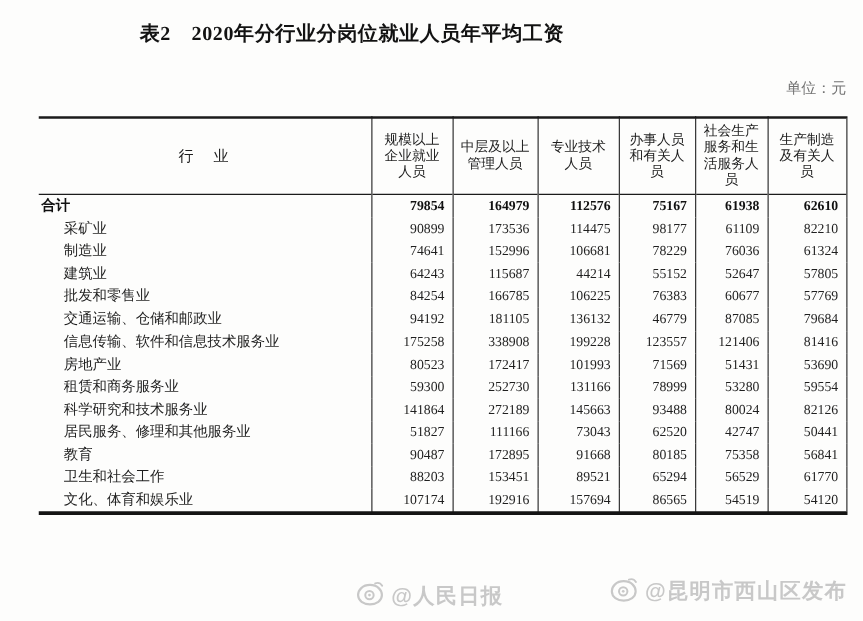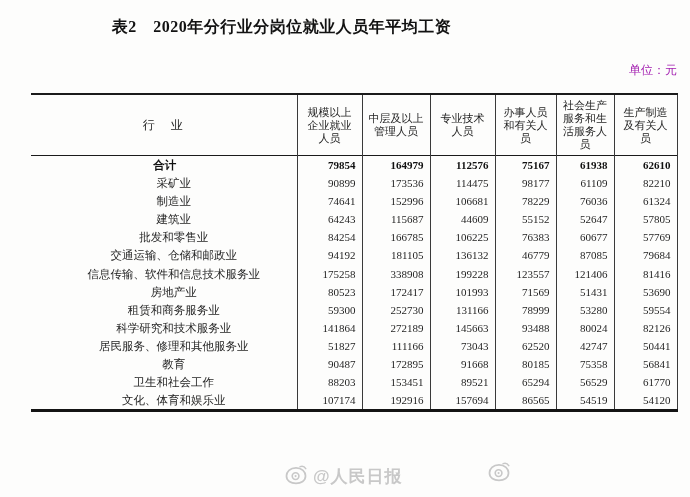--- a/index.html
+++ b/index.html
@@ -13,21 +13,21 @@
     color:#222;
   }
   .title{
     position:absolute;top:17px;left:0;width:563px;
     text-align:center;
     font-size:16px;font-weight:bold;color:#121212;
     letter-spacing:0.5px;
   }
   .unit{
     position:absolute;top:62px;right:13px;
-    font-size:12px;color:#a21caf;
+    font-size:12px;color:#737373;
   }
   table.wage{
     position:absolute;left:31px;top:93px;width:646px;
     border-collapse:collapse;table-layout:fixed;
     border-top:2px solid #1b1b1b;
     border-bottom:3px solid #141414;
   }
   col.c-industry{width:266px;}
   col.c1{width:65px;} col.c2{width:68px;} col.c3{width:65px;}
   col.c4{width:61px;} col.c5{width:58px;} col.c6{width:63px;}
@@ -45,21 +45,21 @@
     color:#1e1e1e;
     word-break:break-all;
   }
   thead th.industry-h{letter-spacing:2px;font-size:12px;}
   tbody td{
     height:18.1px;
     font-size:11.5px;line-height:18.1px;
     color:#1f1f1f;
     white-space:nowrap;overflow:hidden;
   }
-  td.industry{text-align:center;padding-left:2px;}
+  td.industry{text-align:left;padding-left:2px;}
   td.industry.indent{padding-left:20px;}
   td.num{text-align:right;padding-right:6px;font-size:11px;}
   tr.total-row td{font-weight:bold;color:#111;}
   .watermark{
     position:absolute;z-index:5;
     display:flex;align-items:center;gap:4px;
     color:#c3c3c3;opacity:0.9;
     font-family:"Liberation Sans","DejaVu Sans",sans-serif;
     font-weight:bold;font-size:17px;letter-spacing:1px;
     white-space:nowrap;
@@ -123,21 +123,21 @@
           <td class="num">152996</td>
           <td class="num">106681</td>
           <td class="num">78229</td>
           <td class="num">76036</td>
           <td class="num">61324</td>
         </tr>
         <tr>
           <td class="industry indent">建筑业</td>
           <td class="num">64243</td>
           <td class="num">115687</td>
-          <td class="num">44609</td>
+          <td class="num">44214</td>
           <td class="num">55152</td>
           <td class="num">52647</td>
           <td class="num">57805</td>
         </tr>
         <tr>
           <td class="industry indent">批发和零售业</td>
           <td class="num">84254</td>
           <td class="num">166785</td>
           <td class="num">106225</td>
           <td class="num">76383</td>
@@ -238,15 +238,16 @@
     <span>@人民日报</span>
   </div>
 
   <div class="watermark wm-right">
     <svg class="wm-icon" width="26" height="26" viewBox="0 0 24 24">
       <path d="M12 5.5 C6.5 5.5 3.2 9.2 3.2 13 C3.2 17.2 7.2 19.8 12 19.8 C16.8 19.8 20.8 17.2 20.8 13 C20.8 9.2 17.5 5.5 12 5.5 Z" fill="none" stroke="#c3c3c3" stroke-width="1.6"></path>
       <circle cx="11.6" cy="13" r="3.1" fill="none" stroke="#c3c3c3" stroke-width="1.5"></circle>
       <circle cx="11.6" cy="13" r="1" fill="#c3c3c3"></circle>
       <path d="M15.8 4.3 C17.8 3.6 19.9 4.3 21 6.1" fill="none" stroke="#c3c3c3" stroke-width="1.4" stroke-linecap="round"></path>
     </svg>
+    <span>@昆明市西山区发布</span>
   </div>
 
 </div>
 
 </body></html>

